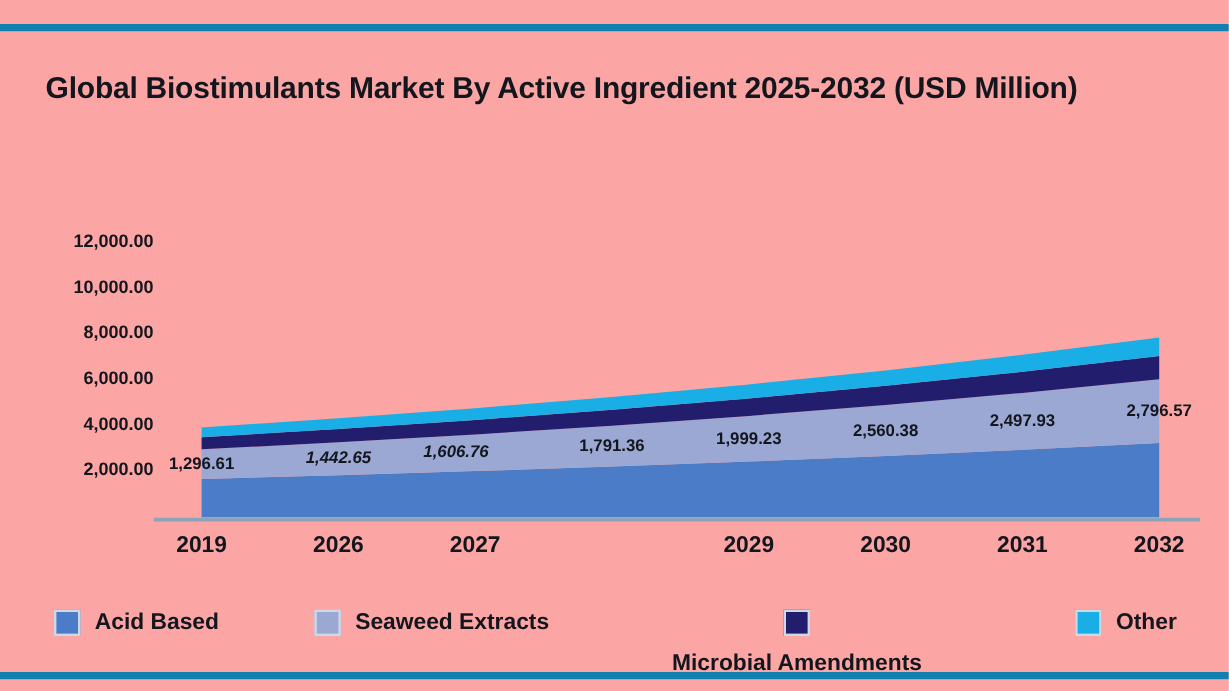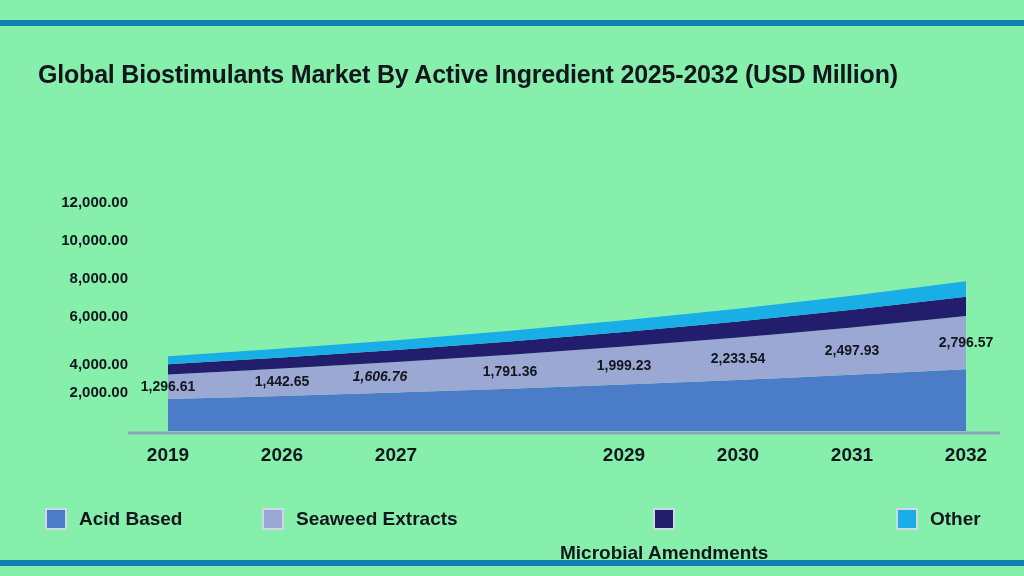--- a/index.html
+++ b/index.html
@@ -3,21 +3,21 @@
 <meta charset="utf-8">
 <style>
   html,body{margin:0;padding:0;}
   body{
     width:1024px;height:576px;
     background:#eaf7fc;
     font-family:"Liberation Sans", sans-serif;
     overflow:hidden;
     position:relative;
   }
-  #page{position:absolute;inset:0;background:#86efac;}
+  #page{position:absolute;inset:0;background:#fca5a5;}
 
   .rule{position:absolute;left:0;width:1024px;height:6px;background:#1180b0;}
   .rule-top{top:20px;}
   .rule-bottom{top:560px;}
 
   .title{
     position:absolute;left:38px;top:60px;
     font-size:25px;font-weight:bold;color:#13161c;
     letter-spacing:-0.2px;white-space:nowrap;
   }
@@ -72,21 +72,21 @@
 
 <div id="page">
 
   <div class="rule rule-top"></div>
   <div class="rule rule-bottom"></div>
 
   <div class="title">Global Biostimulants Market By Active Ingredient 2025-2032 (USD Million)</div>
 
   <div id="ylabels">
       <div class="ylab" style="top: 383px;">2,000.00</div>
-      <div class="ylab" style="top: 355px;">4,000.00</div>
+      <div class="ylab" style="top: 345px;">4,000.00</div>
       <div class="ylab" style="top: 307px;">6,000.00</div>
       <div class="ylab" style="top: 269px;">8,000.00</div>
       <div class="ylab" style="top: 231px;">10,000.00</div>
       <div class="ylab" style="top: 193px;">12,000.00</div>
     </div>
 
   <div id="plot">
       <svg width="1024" height="576">
         <polygon points="168,399.08 282,395.983 396,392.544 510,388.763 624,384.58299999999997 738,379.966 852,374.874 966,369.25 966,431 852,431 738,431 624,431 510,431 396,431 282,431 168,431" fill="#4a7cc8"></polygon>
         <polygon points="168,374.44441 282,368.57265 396,362.01556 510,354.72716 624,346.59763 738,337.52873999999997 852,327.41333 966,316.11517000000003 966,369.25 852,374.874 738,379.966 624,384.58299999999997 510,388.763 396,392.544 282,395.983 168,399.08" fill="#9ba8d4"></polygon>
@@ -109,25 +109,25 @@
         <span class="sw" style="background: rgb(35, 29, 110);"></span>
         <span class="lgt">Microbial Amendments</span>
       </div>
       <div class="lg" style="left: 896px; top: 8px;">
         <span class="sw" style="background: rgb(25, 174, 229);"></span>
         <span class="lgt">Other</span>
       </div>
     </div>
 
 <div class="dlab" style="left: 108px; top: 377.762px;">1,296.61</div>
-    <div class="dlab" style="left: 222px; top: 373.278px;">1,442.65</div>
+    <div class="dlab" style="left: 222px; top: 373.278px; font-style: italic;">1,442.65</div>
     <div class="dlab" style="left: 320px; top: 368.28px; font-style: italic;">1,606.76</div>
     <div class="dlab" style="left: 450px; top: 362.745px;">1,791.36</div>
     <div class="dlab" style="left: 564px; top: 356.59px;">1,999.23</div>
-    <div class="dlab" style="left: 678px; top: 349.747px;">2,233.54</div>
+    <div class="dlab" style="left: 678px; top: 349.747px;">2,560.38</div>
     <div class="dlab" style="left: 792px; top: 342.144px;">2,497.93</div>
     <div class="dlab" style="left: 906px; top: 333.683px;">2,796.57</div>
     <div class="xlab" style="left: 108px;">2019</div>
     <div class="xlab" style="left: 222px;">2026</div>
     <div class="xlab" style="left: 336px;">2027</div>
     <div class="xlab" style="left: 564px;">2029</div>
     <div class="xlab" style="left: 678px;">2030</div>
     <div class="xlab" style="left: 792px;">2031</div>
     <div class="xlab" style="left: 906px;">2032</div>
   </div>

